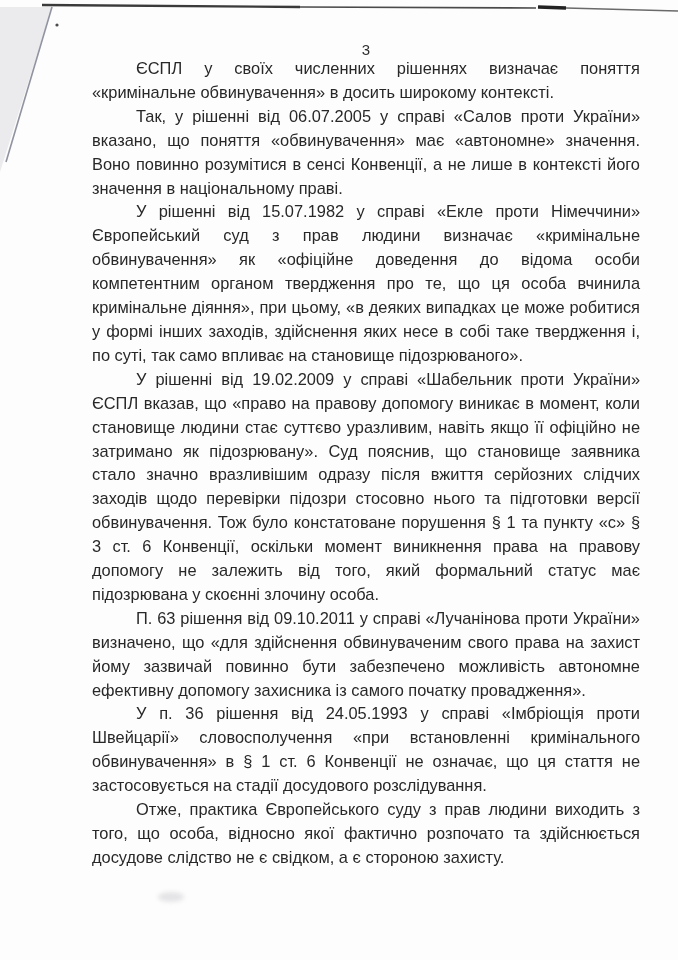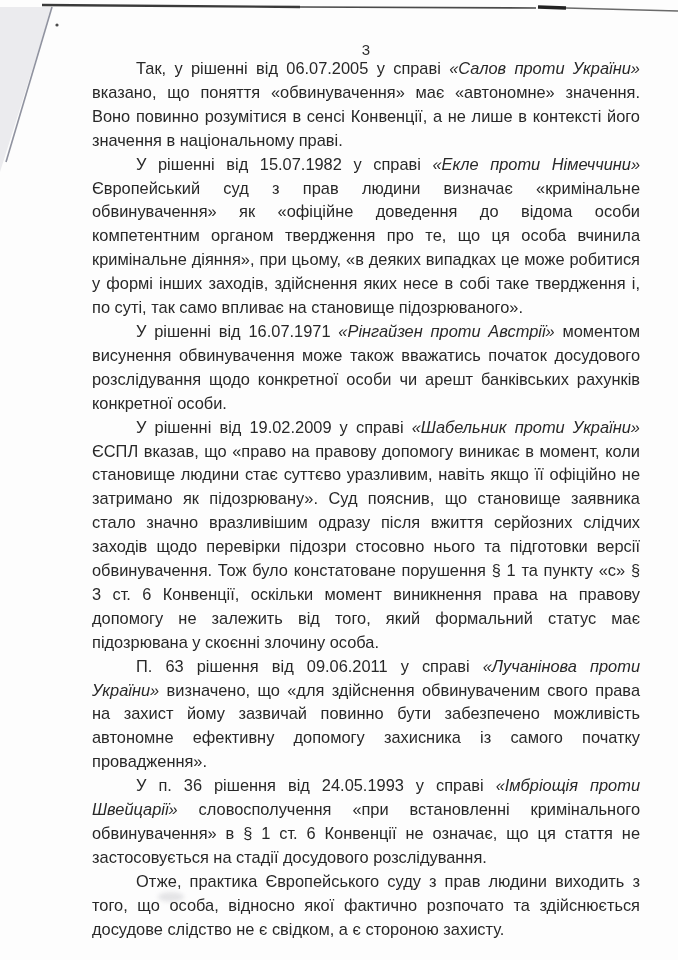--- a/index.html
+++ b/index.html
@@ -37,21 +37,20 @@
     color:#282828;
     font-size:16.4px;
     line-height:23.9px;
     text-align:justify;
   }
   .doc-body p{
     margin:0;
     text-indent:44px;
   }
   .doc-body .it{
-    font-style:italic;
   }
   .smudge{
     position:absolute;
     left:158px;
     top:892px;
     width:26px;
     height:10px;
     border-radius:50%;
     background:#e4e4e6;
     filter:blur(2px);
@@ -74,22 +73,22 @@
     <path d="M566,8 L678,11" stroke="#6a6a6a" stroke-width="1.3" fill="none"></path>
 
     <circle cx="57" cy="25" r="1.6" fill="#4c4c4c"></circle>
   </svg>
 
   <div class="smudge"></div>
 
   <div class="page-number">3</div>
 
   <div class="doc-body" id="doc-body">
+      <p><span>ЄСПЛ у своїх численних рішеннях визначає поняття «кримінальне обвинувачення» в досить широкому контексті.</span></p>
       <p><span>Так, у рішенні від 06.07.2005 у справі </span><span class="it">«Салов проти України»</span><span> вказано, що поняття «обвинувачення» має «автономне» значення. Воно повинно розумітися в сенсі Конвенції, а не лише в контексті його значення в національному праві.</span></p>
       <p><span>У рішенні від 15.07.1982 у справі </span><span class="it">«Екле проти Німеччини»</span><span> Європейський суд з прав людини визначає «кримінальне обвинувачення» як «офіційне доведення до відома особи компетентним органом твердження про те, що ця особа вчинила кримінальне діяння», при цьому, «в деяких випадках це може робитися у формі інших заходів, здійснення яких несе в собі таке твердження і, по суті, так само впливає на становище підозрюваного».</span></p>
-      <p><span>У рішенні від 16.07.1971 </span><span class="it">«Рінгайзен проти Австрії»</span><span> моментом висунення обвинувачення може також вважатись початок досудового розслідування щодо конкретної особи чи арешт банківських рахунків конкретної особи.</span></p>
       <p><span>У рішенні від 19.02.2009 у справі </span><span class="it">«Шабельник проти України»</span><span> ЄСПЛ вказав, що «право на правову допомогу виникає в момент, коли становище людини стає суттєво уразливим, навіть якщо її офіційно не затримано як підозрювану». Суд пояснив, що становище заявника стало значно вразливішим одразу після вжиття серйозних слідчих заходів щодо перевірки підозри стосовно нього та підготовки версії обвинувачення. Тож було констатоване порушення § 1 та пункту «с» § 3 ст. 6 Конвенції, оскільки момент виникнення права на правову допомогу не залежить від того, який формальний статус має підозрювана у скоєнні злочину особа.</span></p>
-      <p><span>П. 63 рішення від 09.06.2011 у справі </span><span class="it">«Лучанінова проти України»</span><span> визначено, що «для здійснення обвинуваченим свого права на захист йому зазвичай повинно бути забезпечено можливість автономне ефективну допомогу захисника із самого початку провадження».</span></p>
+      <p><span>П. 63 рішення від 09.10.2011 у справі </span><span class="it">«Лучанінова проти України»</span><span> визначено, що «для здійснення обвинуваченим свого права на захист йому зазвичай повинно бути забезпечено можливість автономне ефективну допомогу захисника із самого початку провадження».</span></p>
       <p><span>У п. 36 рішення від 24.05.1993 у справі </span><span class="it">«Імбріощія проти Швейцарії»</span><span> словосполучення «при встановленні кримінального обвинувачення» в § 1 ст. 6 Конвенції не означає, що ця стаття не застосовується на стадії досудового розслідування.</span></p>
       <p><span>Отже, практика Європейського суду з прав людини виходить з того, що особа, відносно якої фактично розпочато та здійснюється досудове слідство не є свідком, а є стороною захисту.</span></p>
     </div>
 
 </div>
 
 </body></html>

